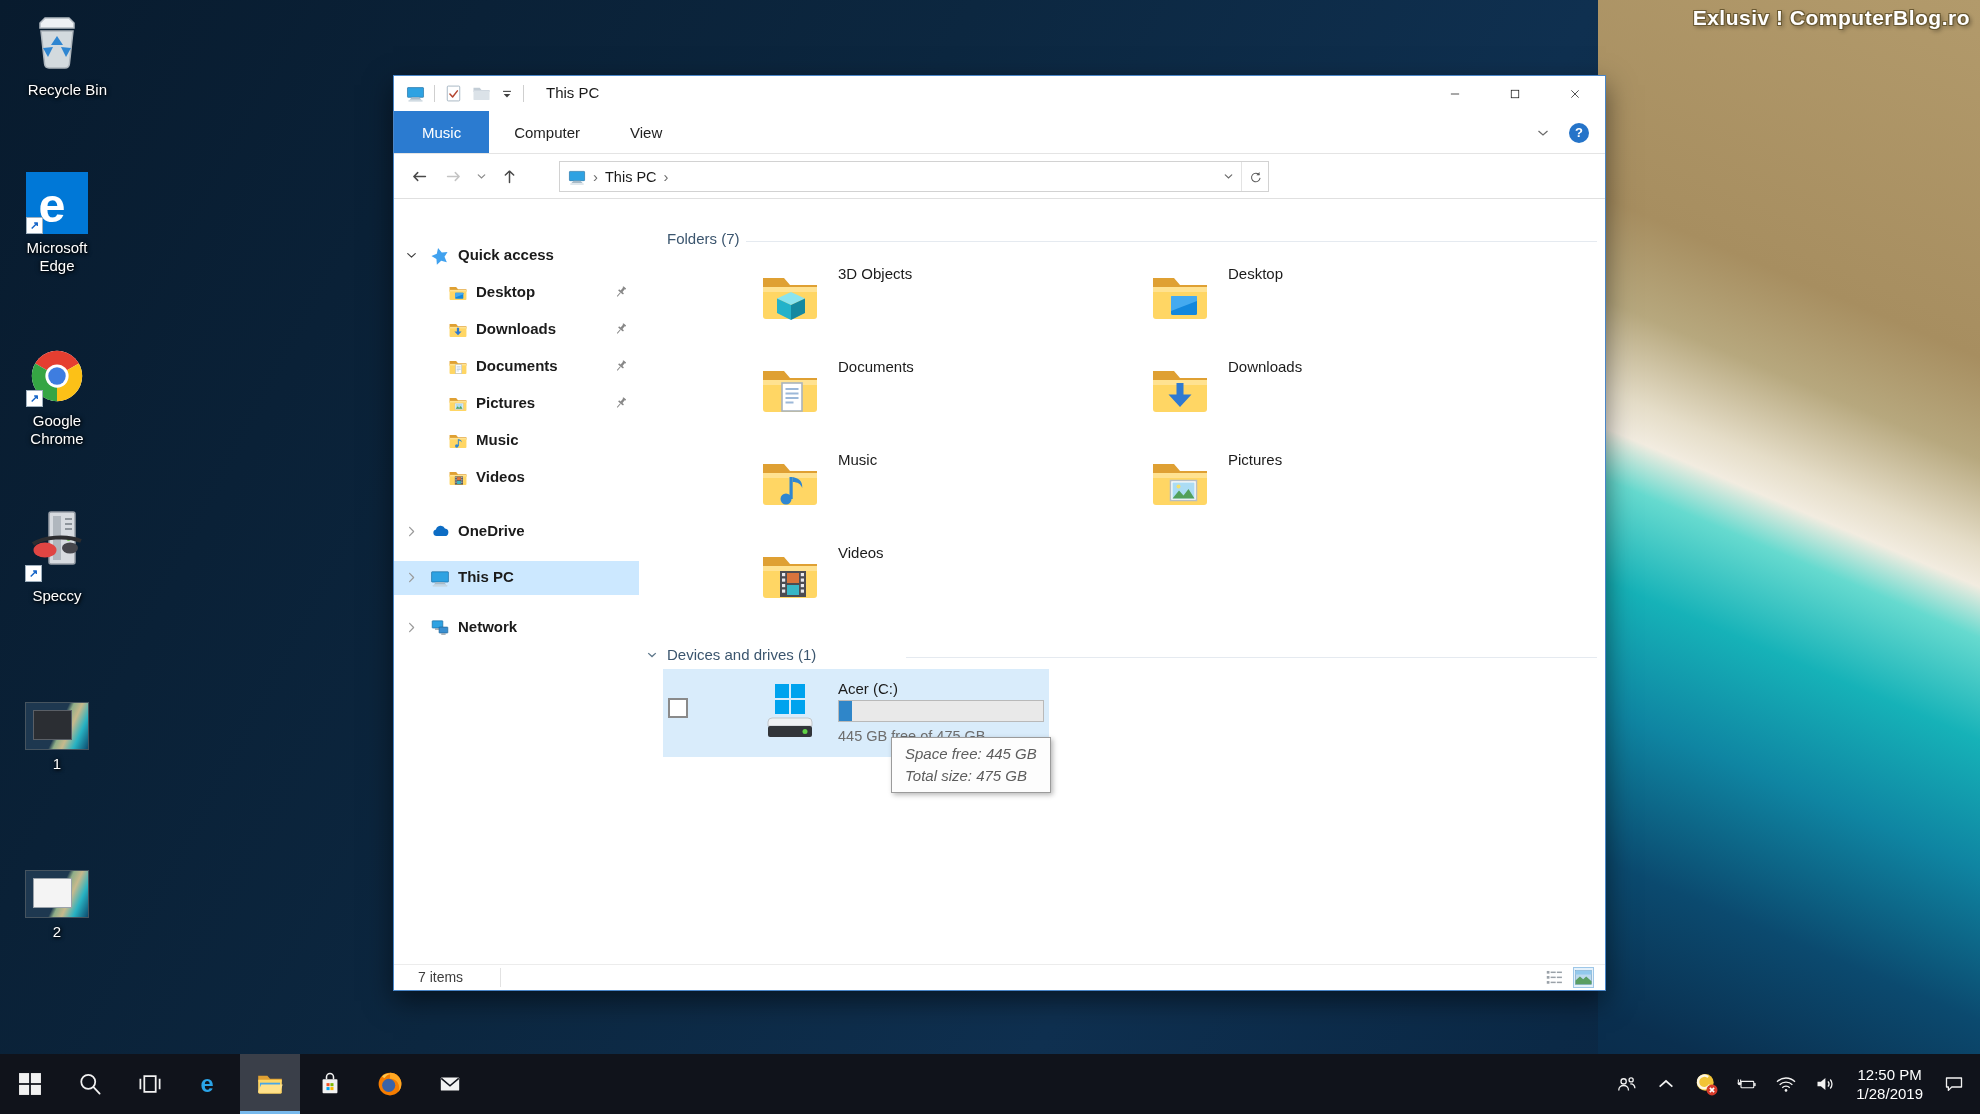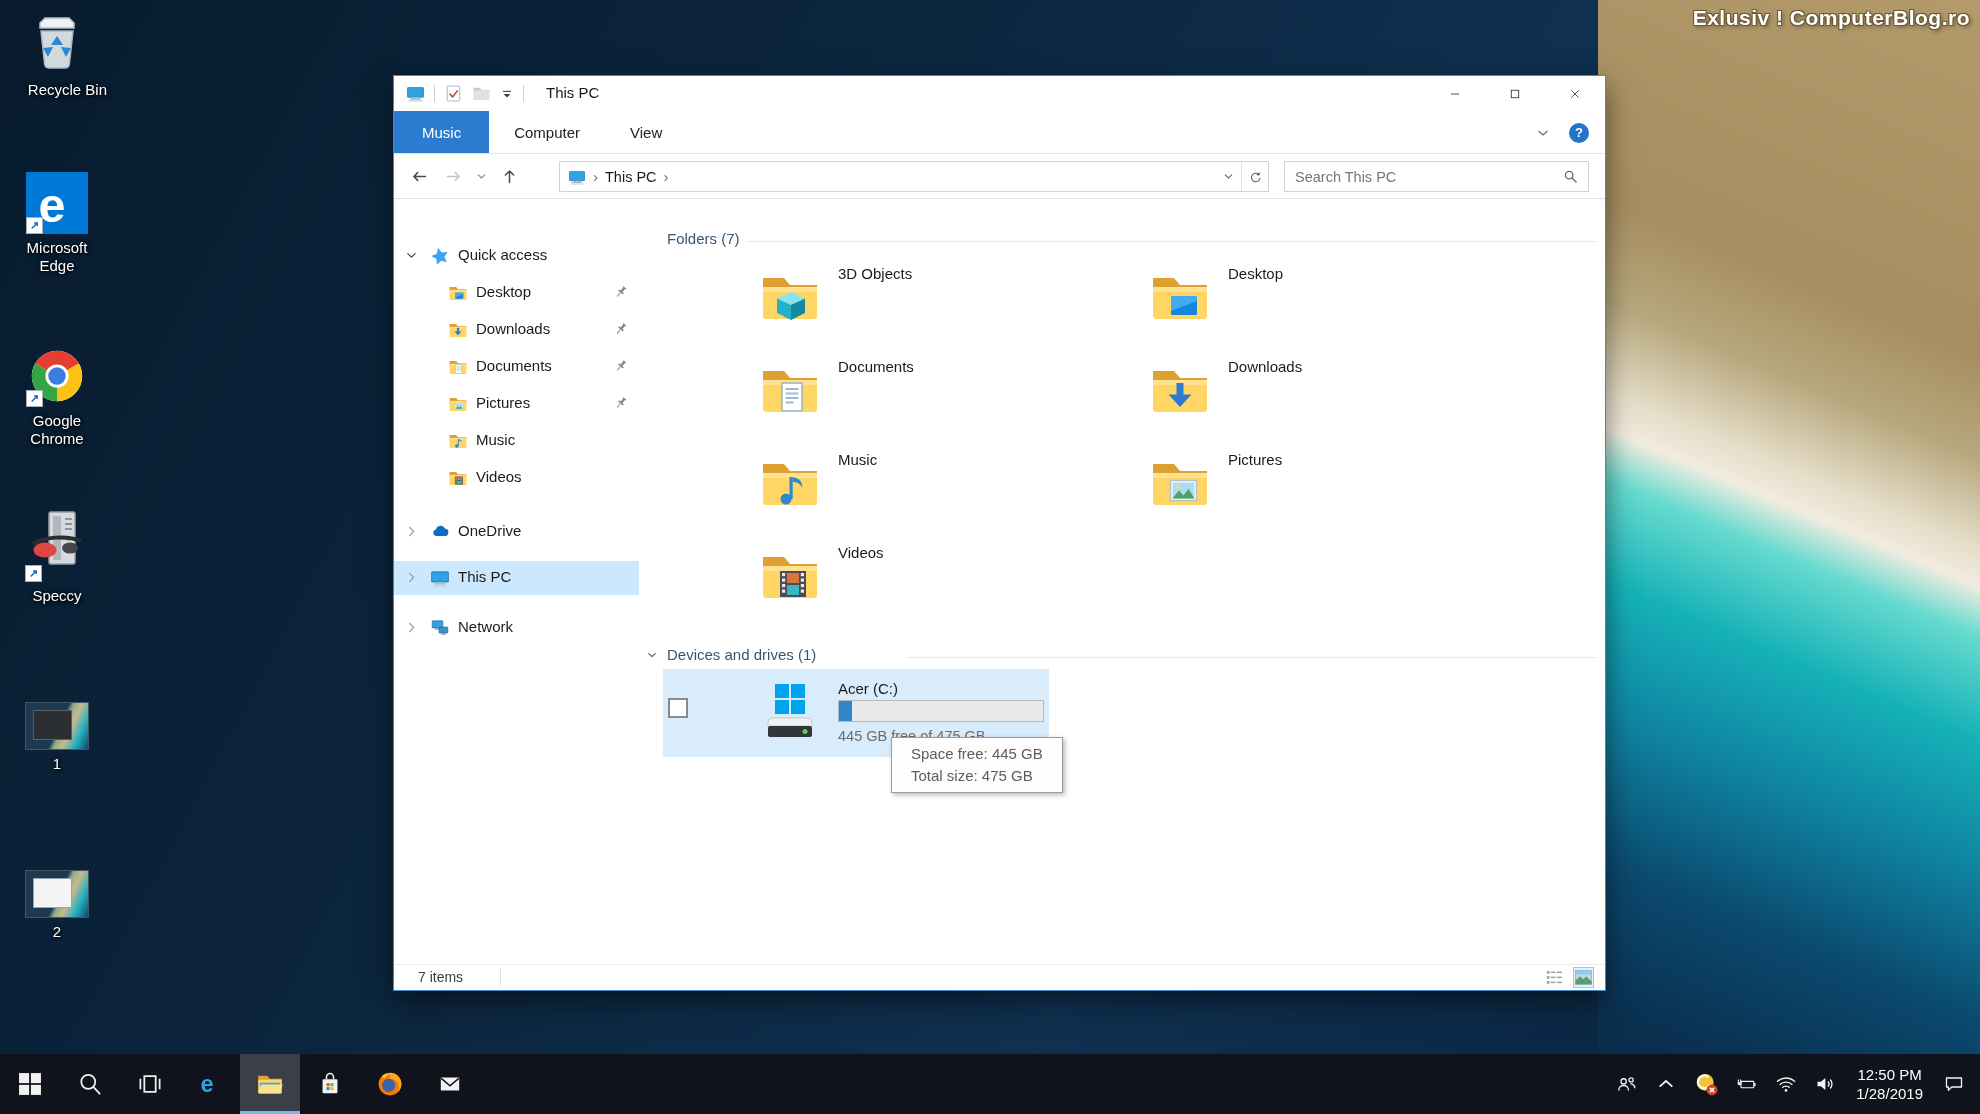--- a/index.html
+++ b/index.html
@@ -64,37 +64,37 @@
     font-size:14.5px;color:#1a1a1a;padding:0 0 0 10px;background:transparent;}
   .searchbox input::placeholder{color:#767676;opacity:1;}
   .searchbox .mag{width:17px;height:17px;margin:0 9px;}
   .content{position:absolute;top:123px;left:0;right:0;bottom:26px;background:#fff;overflow:hidden;}
   
   .sidebar{position:absolute;left:0;top:0;bottom:0;width:245px;}
   .srow{position:absolute;left:0;width:245px;height:34px;}
   .srow.sel{background:#cce8ff;}
   .srow .chev{position:absolute;left:10px;top:9px;width:15px;height:15px;}
   .srow .sic{position:absolute;top:7px;width:20px;height:20px;}
-  .srow .slbl{position:absolute;top:7px;font-size:15px;color:#1b1b1b;white-space:nowrap;}
+  .srow .slbl{position:absolute;top:7px;font-size:15px;color:#1b1b1b;white-space:nowrap;font-weight:bold;}
   .srow .pin{position:absolute;left:218px;top:8px;width:17px;height:17px;}
   
   .grpheader{position:absolute;display:flex;align-items:center;font-size:15px;color:#3b556e;}
   .grpheader svg{width:12px;height:12px;margin-right:9px;}
   .grpline{position:absolute;height:1px;background:#e5eaf0;}
   .tile{position:absolute;width:386px;height:88px;}
   .tile .tic{position:absolute;left:95px;top:10px;width:64px;height:66px;}
   .tile .tlbl{position:absolute;left:175px;top:11px;font-size:15px;color:#1b1b1b;white-space:nowrap;}
   .drive-tile{background:#d9ecfb;}
   .checkbox{position:absolute;left:5px;top:29px;width:20px;height:20px;background:#fff;border:2px solid #8a8a8a;box-sizing:border-box;}
   .dbar{position:absolute;left:175px;top:31px;width:206px;height:22px;background:#e9e9e9;border:1px solid #b9b9b9;box-sizing:border-box;}
   .dfill{height:100%;background:#2f86c9;}
   .dfree{position:absolute;left:175px;top:59px;font-size:14.5px;color:#6d6d6d;white-space:nowrap;}
   .tooltip{position:absolute;left:497px;top:538px;background:#fdfdfd;border:1px solid #9b9b9b;
-    box-shadow:2px 2px 5px rgba(0,0,0,.28);padding:5px 19px;font-size:15px;color:#5d5d5d;
-    line-height:22px;white-space:nowrap;z-index:5;}
+    box-shadow:2px 2px 5px rgba(0,0,0,.28);padding:5px 13px;font-size:15px;color:#5d5d5d;
+    line-height:22px;white-space:nowrap;z-index:5;font-style:italic;}
   
   .statusbar{position:absolute;left:0;right:0;bottom:0;height:26px;background:#fff;border-top:1px solid #ececec;box-sizing:border-box;}
   .scount{position:absolute;left:24px;top:4px;font-size:14px;color:#3d3d3d;}
   .sdiv{position:absolute;left:106px;top:3px;width:1px;height:19px;background:#e2e2e2;}
   .sviews{position:absolute;right:12px;top:3px;display:flex;gap:10px;}
   .sview{width:19px;height:19px;padding:0;}
   .sview.active{outline:1px solid #9ec7e8;background:#e4f1fb;}
   
   .taskbar{position:absolute;left:0;bottom:0;width:100%;height:60px;background:#10131b;z-index:10;}
   .tcell{position:absolute;top:0;width:60px;height:60px;display:flex;align-items:center;justify-content:center;box-sizing:border-box;}
@@ -265,27 +265,20 @@
               </svg>
             </div>
           <div class="vsep"></div>
           <div class="addr-endbtn">
               <svg viewBox="0 0 64 64">
                 <path d="M51 25a21 21 0 1 0 3.5 14" fill="none" stroke="#5a5a5a" stroke-width="5"></path>
                 <path d="M52 10v16H36z" fill="#5a5a5a"></path>
               </svg>
             </div>
         </div>
-      </div>
-      <div class="searchbox">
-        <input placeholder="Search This PC" style="">
-        <span class="mag"><svg viewBox="0 0 64 64">
-              <circle cx="27" cy="27" r="14" fill="none" stroke="#5f6a72" stroke-width="5"></circle>
-              <path d="M38 38l15 15" stroke="#5f6a72" stroke-width="5" stroke-linecap="round"></path>
-            </svg></span>
       </div>
     </div>
     <div class="content">
       <div class="sidebar" id="sidebar">
           <div class="srow" style="top: 40px;">
             <span class="chev"><svg viewBox="0 0 64 64" width="100%" height="100%">
                 <path d="M16 24l16 15 16-15" fill="none" stroke="#3f3f3f" stroke-width="5" stroke-linecap="round" stroke-linejoin="round"></path>
               </svg></span>
             <span class="sic" style="left:36px"><svg viewBox="0 0 64 64" width="100%" height="100%">
                 <path d="M32 6l8.2 16.6 18.3 2.7-13.2 12.9 3.1 18.2L32 47.8 15.6 56.4l3.1-18.2L5.5 25.3l18.3-2.7z" fill="#41a2ef" transform="rotate(-14 32 32)"></path>

